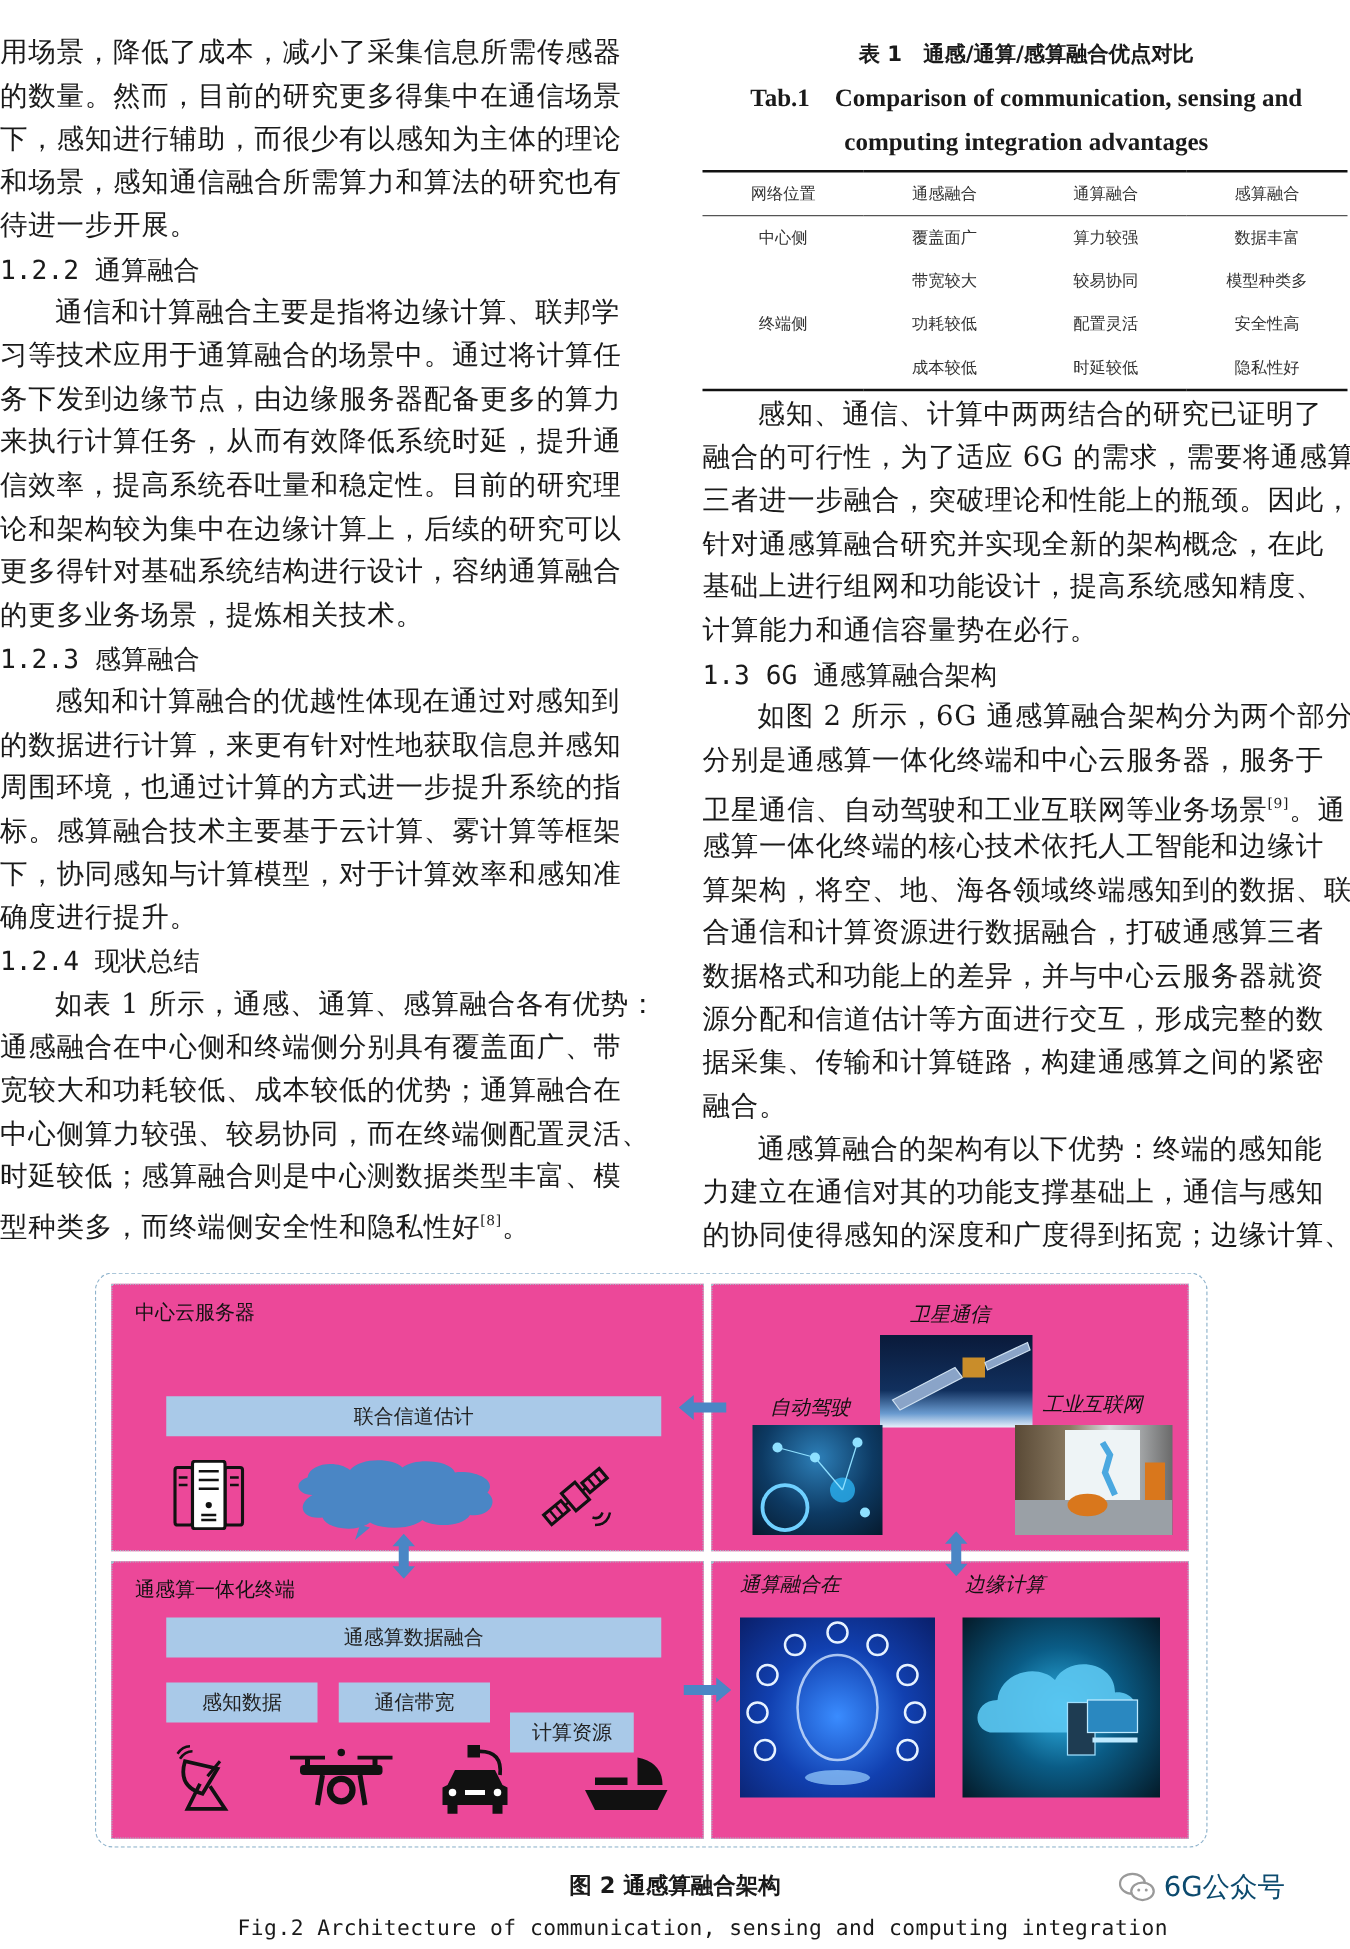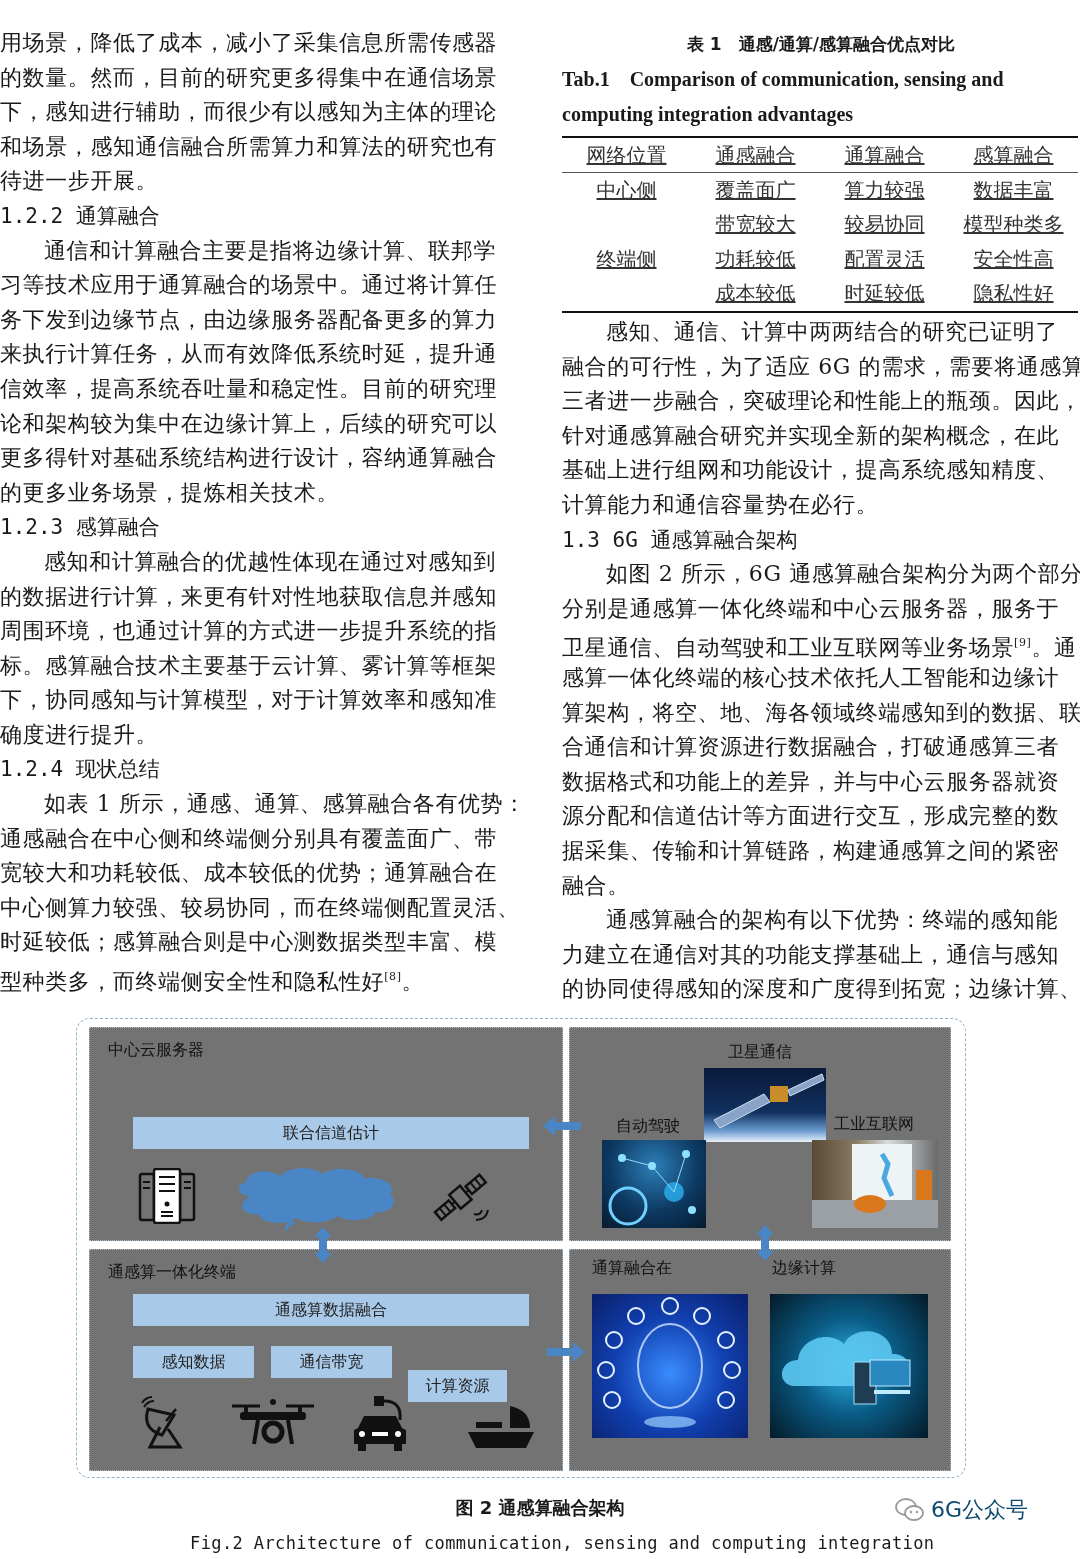--- a/index.html
+++ b/index.html
@@ -8,36 +8,36 @@
   .col { position: absolute; top: 26px; }
   .col-left { left: 0; width: 518px; }
   .col-right { left: 562px; width: 518px; }
   .line { font-size: 22px; line-height: 34.6px; height: 34.6px; white-space: nowrap; letter-spacing: 0.6px; }
   .indent { padding-left: 44px; }
   .heading { font-family: "DejaVu Sans Mono", "Liberation Mono", monospace; font-size: 21px; letter-spacing: 0px; }
   sup { font-size: 11px; vertical-align: 9px; }
 
   
   .tbl-caption-cn { text-align: center; font-family: "DejaVu Sans", "Liberation Sans", sans-serif; font-weight: bold; font-size: 17px; height: 36px; line-height: 36px; margin-top: -2px; }
-  .tbl-caption-en { font-family: "Liberation Serif", "DejaVu Serif", serif; font-weight: bold; font-size: 20px; line-height: 35px; }
-  .tbl { width: 516px; border-collapse: collapse; margin-top: 4px; font-family: "DejaVu Serif", serif; font-size: 20px; color: #333; text-decoration: underline; }
+  .tbl-caption-en { text-align: center; font-family: "Liberation Serif", "DejaVu Serif", serif; font-weight: bold; font-size: 20px; line-height: 35px; }
+  .tbl { width: 516px; border-collapse: collapse; margin-top: 4px; font-family: "DejaVu Serif", serif; font-size: 13px; color: #333; }
   .tbl thead tr { border-top: 2.5px solid #111; border-bottom: 1.2px solid #555; }
   .tbl tbody tr:last-child { border-bottom: 2.5px solid #111; }
   .tbl th, .tbl td { font-weight: normal; text-align: center; height: 34.5px; padding: 0; width: 25%; }
   .tbl th { height: 34px; }
 
   
   .figure { position: absolute; left: 76px; top: 1018px; width: 890px; height: 460px;
             border: 1.5px dashed #8fb3cc; border-radius: 14px; box-sizing: border-box; }
-  .panel { position: absolute; border: 1px dotted #a8bccb; background: #737373; box-sizing: border-box; }
+  .panel { position: absolute; border: 1px dotted #a8bccb; background: #ec4899; box-sizing: border-box; }
   .panel-title { position: absolute; font-family: "DejaVu Sans", "Liberation Sans", sans-serif; font-size: 16px; color: #111; }
   .bar { position: absolute; background: #a9c9e8; font-family: "DejaVu Sans", "Liberation Sans", sans-serif; font-size: 16px; color: #222; text-align: center; }
   .arrow { position: absolute; }
   .img-box { position: absolute; overflow: hidden; }
-  .img-label { position: absolute; font-family: "DejaVu Sans", "Liberation Sans", sans-serif; font-size: 16px; color: #111; }
+  .img-label { position: absolute; font-family: "DejaVu Sans", "Liberation Sans", sans-serif; font-size: 16px; color: #111; font-style: italic; }
   .fig-caption-cn { position: absolute; top: 1496px; left: 0; width: 1080px; text-align: center; font-family: "DejaVu Sans", "Liberation Sans", sans-serif; font-weight: bold; font-size: 18px; }
   .fig-caption-en { position: absolute; top: 1533px; left: 190px; font-family: "DejaVu Sans Mono", "Liberation Mono", monospace; font-size: 17px; letter-spacing: 0.4px; }
   .watermark { position: absolute; top: 1495px; left: 895px; font-family: "DejaVu Sans", sans-serif; font-size: 22px; color: #0c4a6e; display: flex; align-items: center; gap: 6px; }
 </style>
 </head>
 <body>
 
 <div class="col col-left" id="leftCol">
     <div class="line"><span>用场景，降低了成本，减小了采集信息所需传感器</span></div>
     <div class="line"><span>的数量。然而，目前的研究更多得集中在通信场景</span></div>

